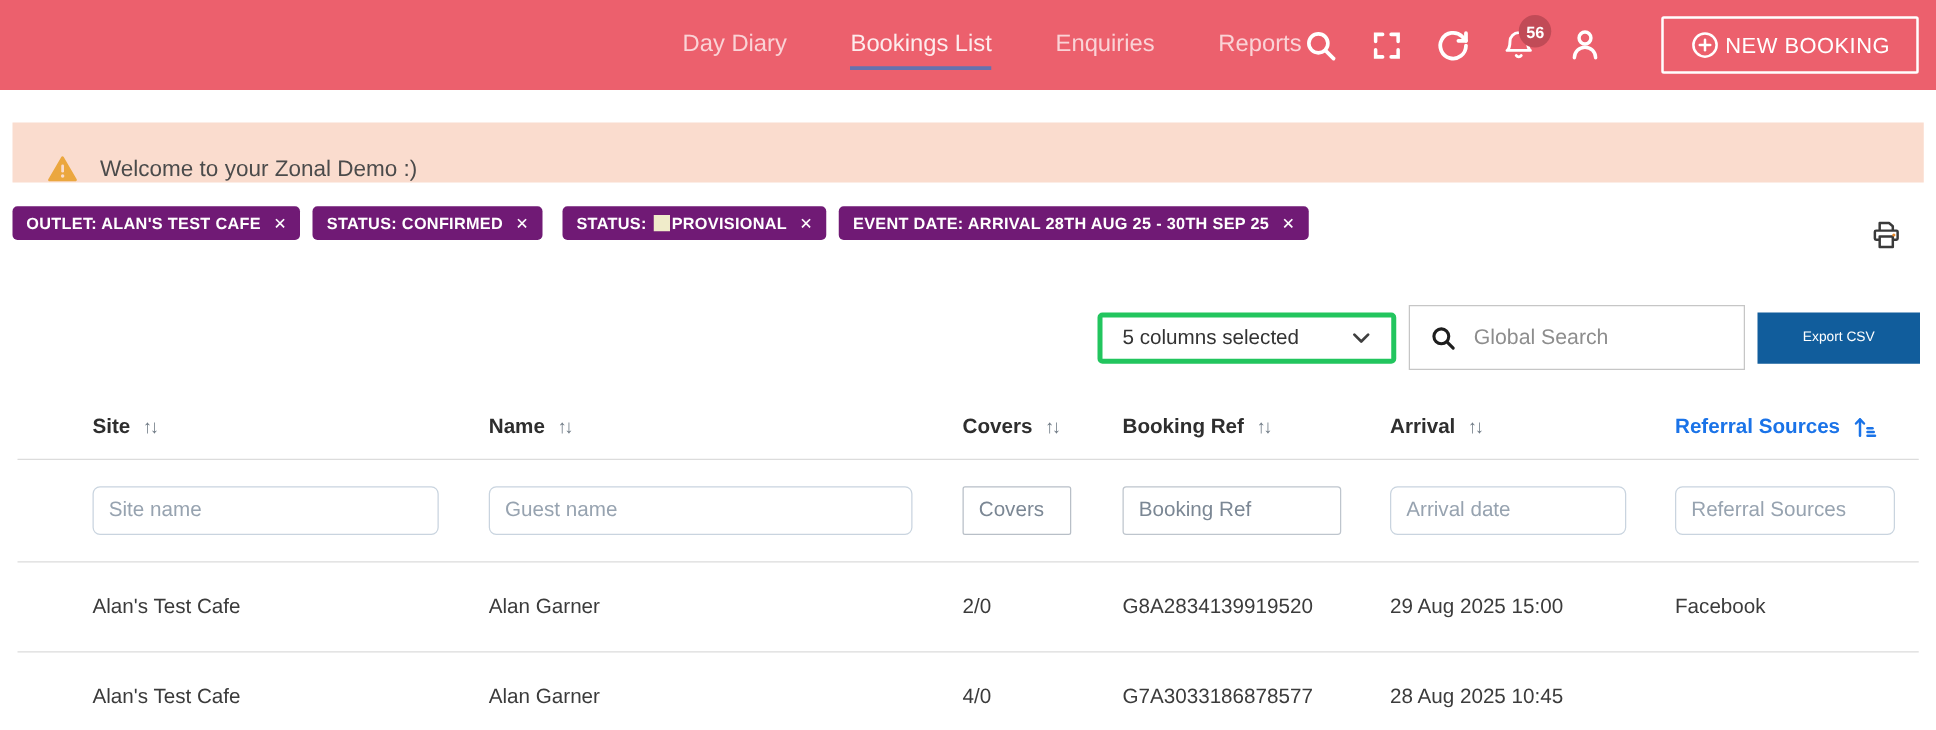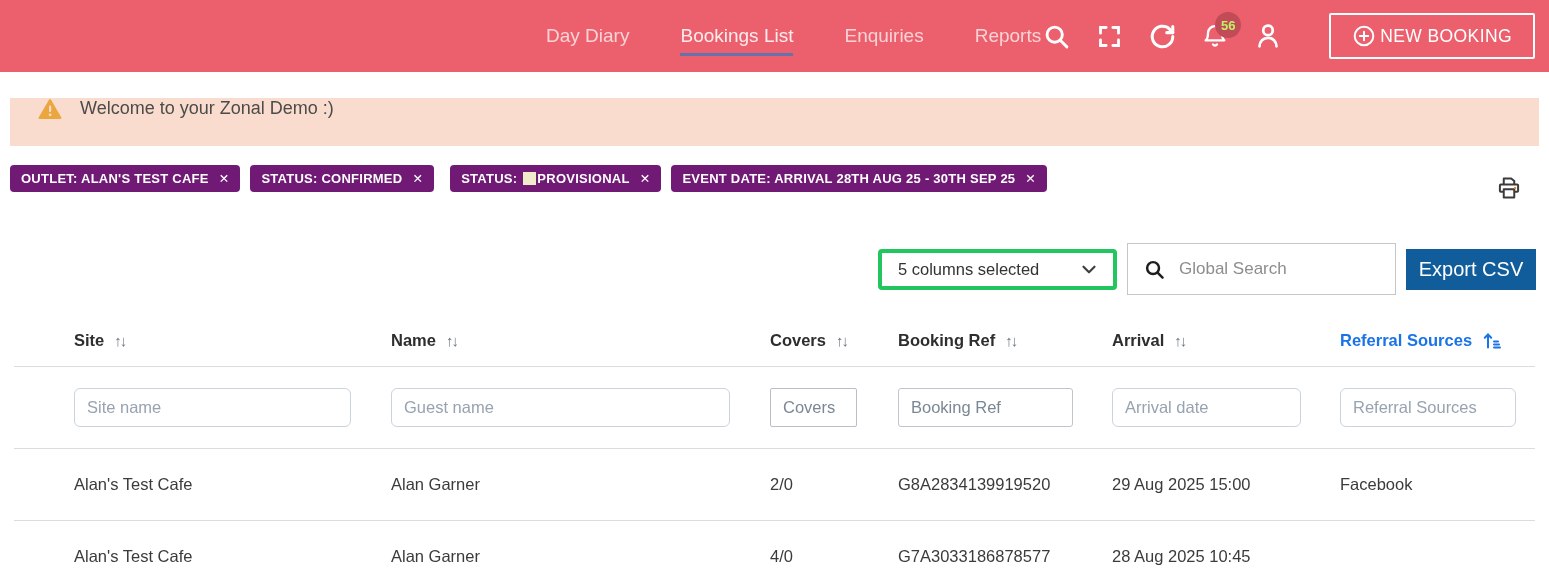--- a/index.html
+++ b/index.html
@@ -10,30 +10,30 @@
   .nav { height:72px; background:#ec606d; display:flex; align-items:center;
          justify-content:flex-end; padding:0 14px 0 40px; }
   .nav-items { display:flex; gap:51px; align-items:center; }
   .nav-item { color:rgba(255,255,255,.72); font-size:19px; text-decoration:none;
               cursor:pointer; padding-bottom:6px; border-bottom:3px solid transparent; margin-bottom:-9px; }
   .nav-item.active { color:rgba(255,255,255,.88); border-bottom-color:#6672ae; }
   .nav-right { display:flex; align-items:center; gap:23px; }
   .nav-ic { width:30px; height:30px; display:flex; align-items:center; justify-content:center; cursor:pointer; }
   .bell-wrap { position:relative; }
   .badge { position:absolute; top:-9px; left:15px; min-width:26px; height:26px; border-radius:50%;
-           background:#c14b57; color:#bef264; font-size:13px; font-weight:700;
+           background:#c14b57; color:#ffffff; font-size:13px; font-weight:700;
            display:flex; align-items:center; justify-content:center; }
   .new-booking { display:flex; align-items:center; gap:4px; height:46px; padding:0 21px;
                  margin-left:23px; background:transparent; border:2px solid #fff; border-radius:2px;
                  color:#fff; font-size:17.5px; letter-spacing:.4px; cursor:pointer;
                  font-family:inherit; }
 
   
   .banner { margin:26px 10px 0; height:48px; background:#fadcce; display:flex;
-            align-items:flex-start; gap:18px; padding-left:28px; font-size:18px; color:#4b4b4b; }
+            align-items:flex-end; gap:18px; padding-left:28px; font-size:18px; color:#4b4b4b; }
 
   
   .chips-row { display:flex; justify-content:space-between; align-items:flex-start;
                margin:19px 26px 0 10px; }
   .chips { display:flex; gap:10px; }
   .chip { background:#701a75; color:#fff; height:27px; display:flex; align-items:center;
           gap:10px; padding:0 11px; border-radius:4px; font-size:13px; font-weight:600;
           letter-spacing:.25px; white-space:nowrap; cursor:pointer; }
   .chip-3 { margin-left:6px; }
   .chip-label { display:flex; align-items:center; }
@@ -46,21 +46,21 @@
               margin:37px 13px 0 0; }
   .dropdown { width:239px; height:41px; border:4px solid #22c55e; border-radius:4px;
               background:#fff; display:flex; align-items:center; justify-content:space-between;
               padding:0 13px 0 16px; font-size:16.5px; color:#333; cursor:pointer; }
   .searchbox { width:269px; height:52px; border:1px solid #c6c6c6; background:#fff;
                display:flex; align-items:center; gap:13px; padding:0 10px 0 15px; }
   .searchbox input { border:none; outline:none; flex:1; font-size:17px; color:#333;
                      font-family:inherit; min-width:0; }
   .searchbox input::placeholder { color:#8d8d8d; }
   .export-btn { width:130px; height:41px; background:#115d9c; border:none; color:#fff;
-                font-size:20px; cursor:pointer; font-family:inherit; }
+                font-size:11px; cursor:pointer; font-family:inherit; }
 
   
   .table { margin:19px 14px 0; }
   .grid { display:grid; grid-template-columns:377px 379px 128px 214px 228px 1fr; align-items:center; }
   .thead { height:53px; border-bottom:1px solid #dcdcdc; }
   .th { display:flex; align-items:center; gap:10px; font-size:16.5px; font-weight:700; color:#2e2e2e; }
   .pad1 { padding-left:60px; }
   .sort-glyph { color:#6f7a85; font-size:15px; font-weight:400; letter-spacing:-2px; cursor:pointer; }
   .th-sorted { color:#1a73e8; }
   .filter-row { height:82px; border-bottom:1px solid #dcdcdc; }

